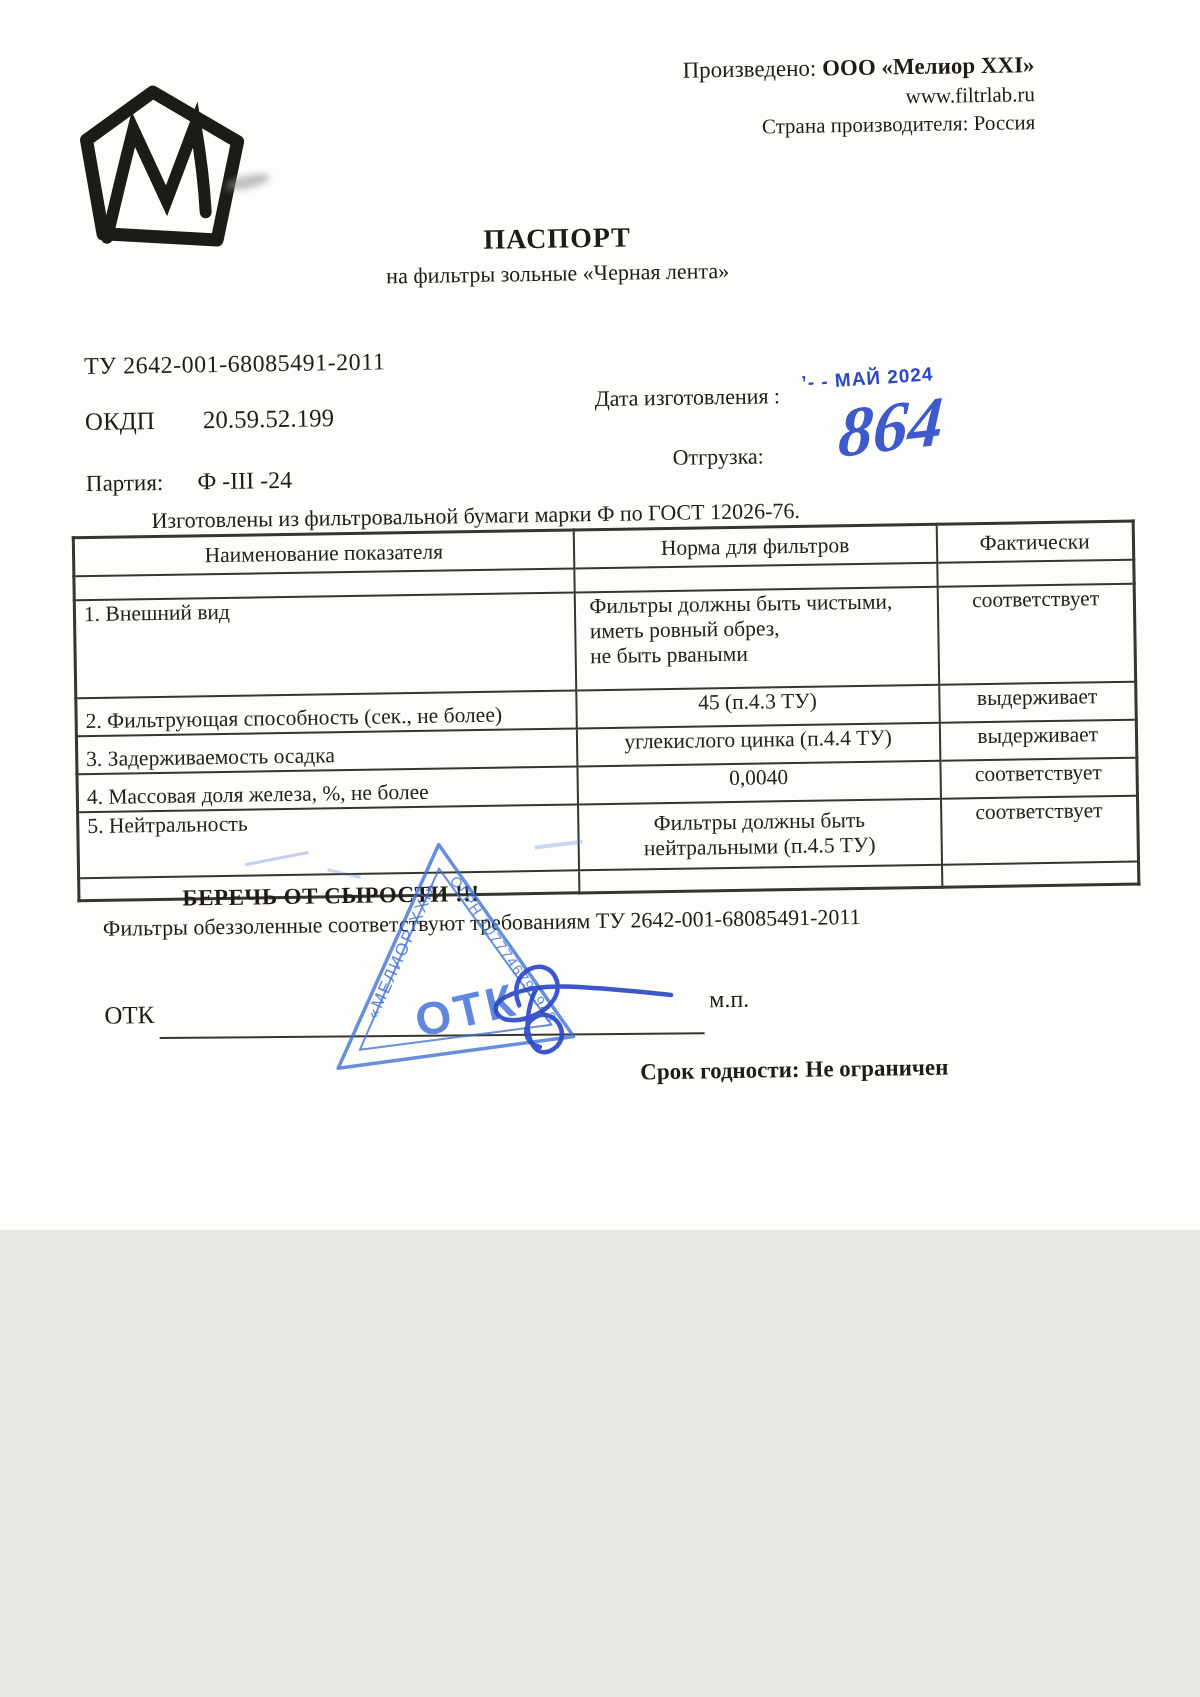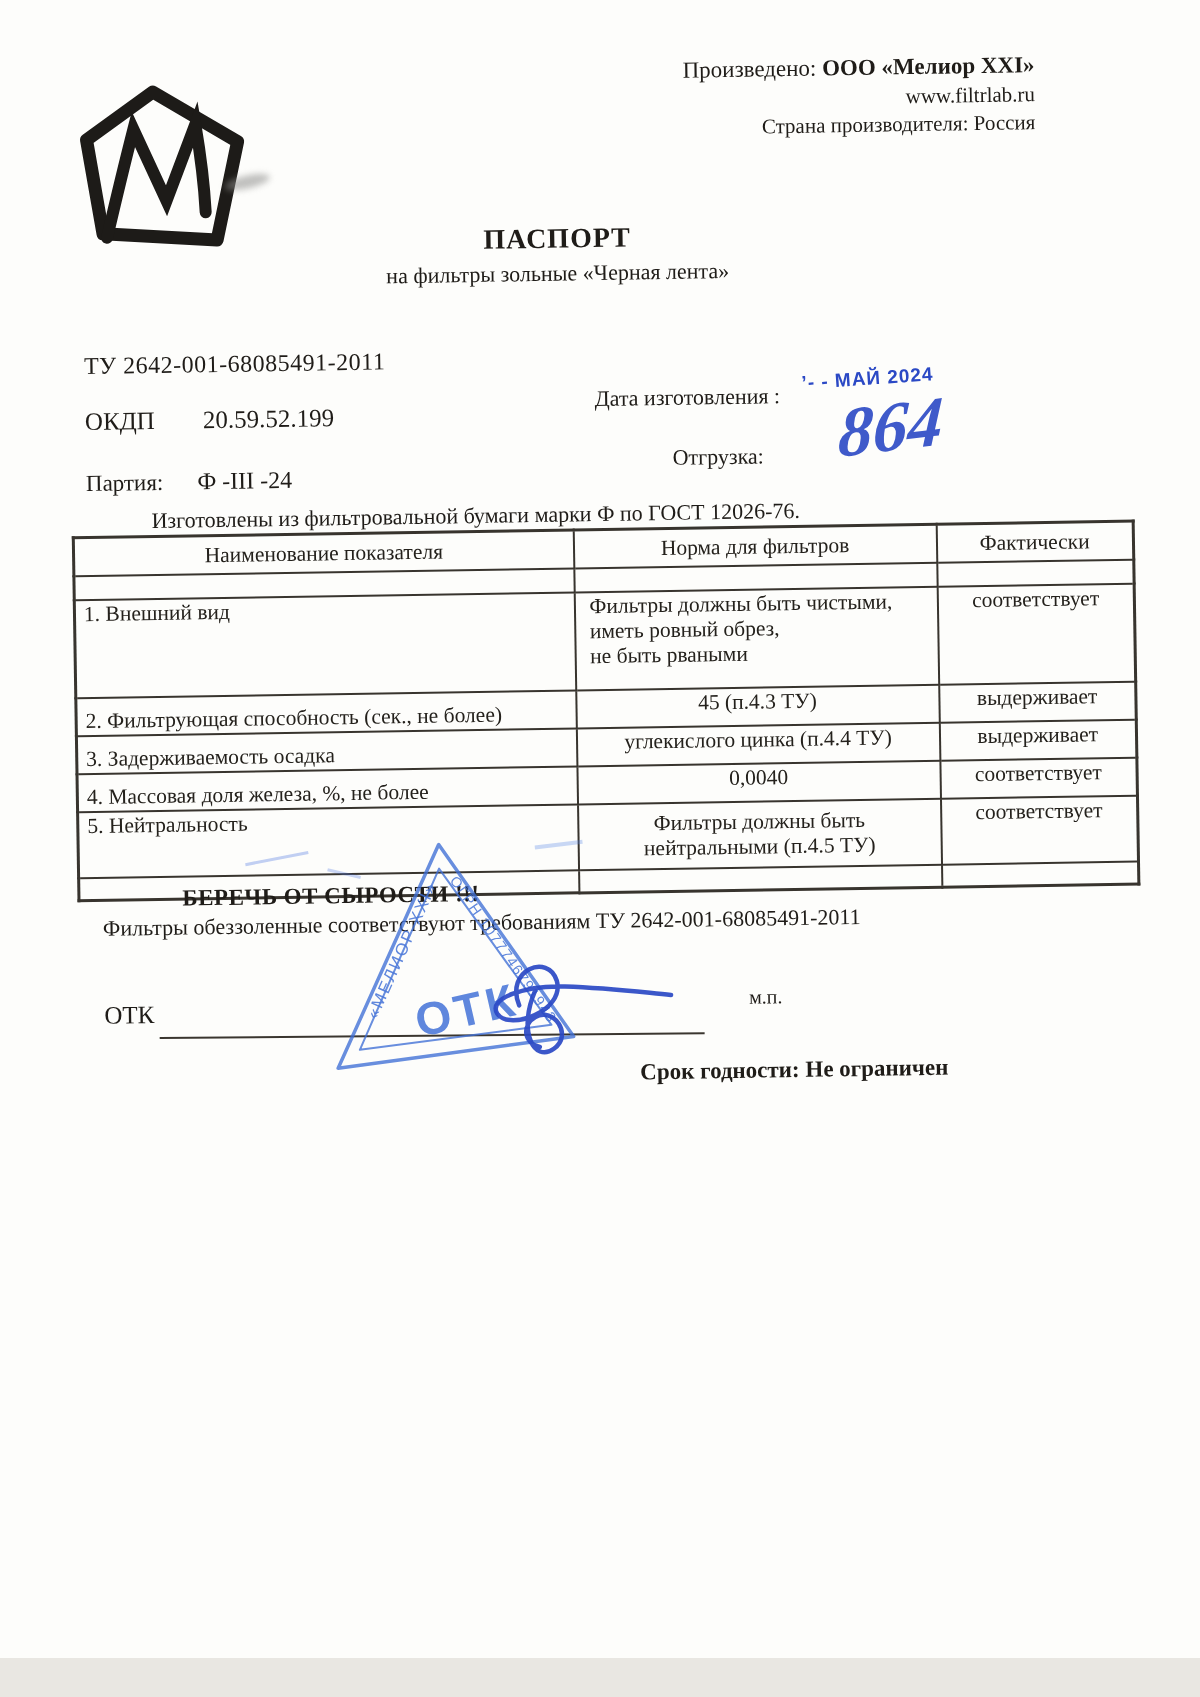--- a/index.html
+++ b/index.html
@@ -1,17 +1,17 @@
 <!DOCTYPE html>
 <html><head>
 <meta charset="utf-8">
 <style>
   html,body{margin:0;padding:0;}
   body{width:1200px;height:1697px;background:#e9e7e2;font-family:"Liberation Serif","DejaVu Serif",serif;}
-  .sheet{position:relative;width:1200px;height:1658px;background:#fdfdfb;overflow:hidden;color:#1f1c18;}
+  .sheet{position:relative;width:1200px;height:1230px;background:#fdfdfb;overflow:hidden;color:#1f1c18;}
   .tilt{position:absolute;inset:0;transform:rotate(-0.9deg);transform-origin:600px 420px;}
   .abs{position:absolute;}
 
   
   .hdr{right:160px;top:56px;text-align:right;line-height:1.35;font-size:23px;}
   .hdr .bold{font-weight:bold;}
   .hdr .small{font-size:21px;}
 
   
   .title-wrap{left:0;top:222px;width:1120px;text-align:center;}
@@ -49,21 +49,21 @@
   tr.r-off td.c-norm,tr.r-off td.c-act{vertical-align:top;}
   tr.r-last td{height:62px;}
   tr.r-last td.c-name{vertical-align:top;}
   tr.r-last td.c-norm{vertical-align:middle;}
 
   .warning{left:175px;top:879px;font-size:23px;font-weight:bold;letter-spacing:.5px;}
   .conformity{left:95px;top:908px;font-size:22px;}
 
   .otk-label{left:95px;top:994px;font-size:25px;}
   .otk-line{left:150px;top:1032px;width:545px;border-top:2px solid #3a362f;transform:rotate(.4deg);}
-  .mp-label{left:700px;top:988px;font-size:20px;margin-left:40px;}
+  .mp-label{left:700px;top:988px;font-size:24px;}
   .shelf{left:630px;top:1060px;font-size:23px;font-weight:bold;}
 
   .logo{left:80px;top:78px;}
   .smudge{left:228px;top:170px;width:46px;height:13px;background:#8e8e8c;border-radius:50%;
           filter:blur(3px);opacity:.55;transform:rotate(-12deg);}
 
   .stamp{left:318px;top:838px;opacity:.92;}
   .sig{left:448px;top:946px;}
   .blue-smear1{left:238px;top:852px;width:64px;border-top:3px solid rgba(80,120,225,.35);transform:rotate(-10deg);}
   .blue-smear2{left:320px;top:868px;width:34px;border-top:3px solid rgba(80,120,225,.3);transform:rotate(14deg);}

